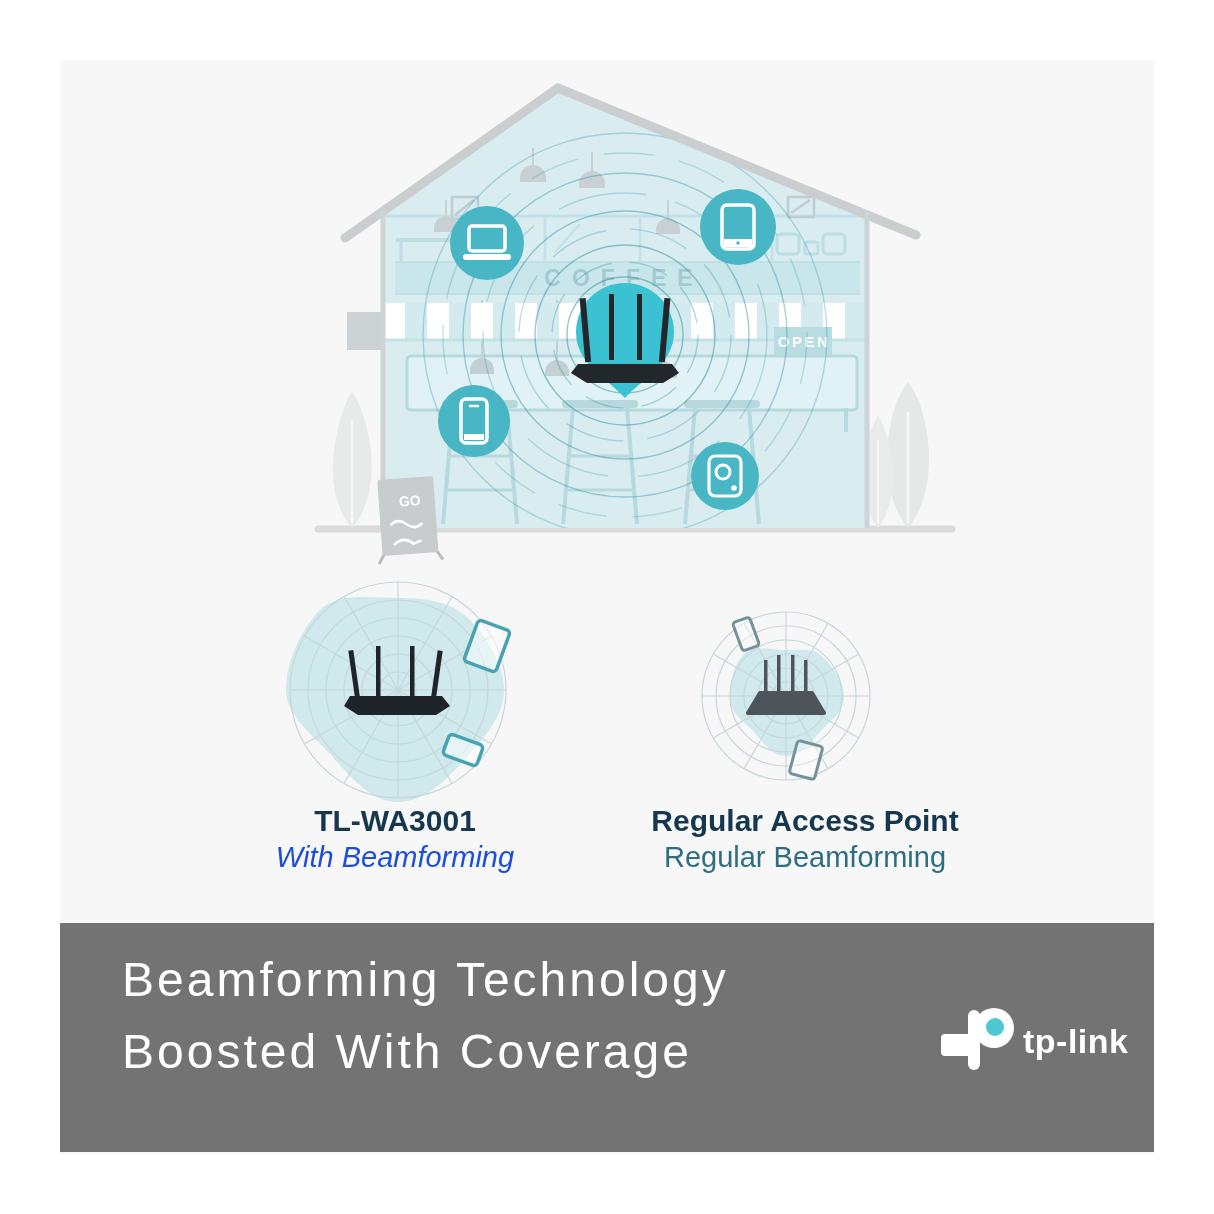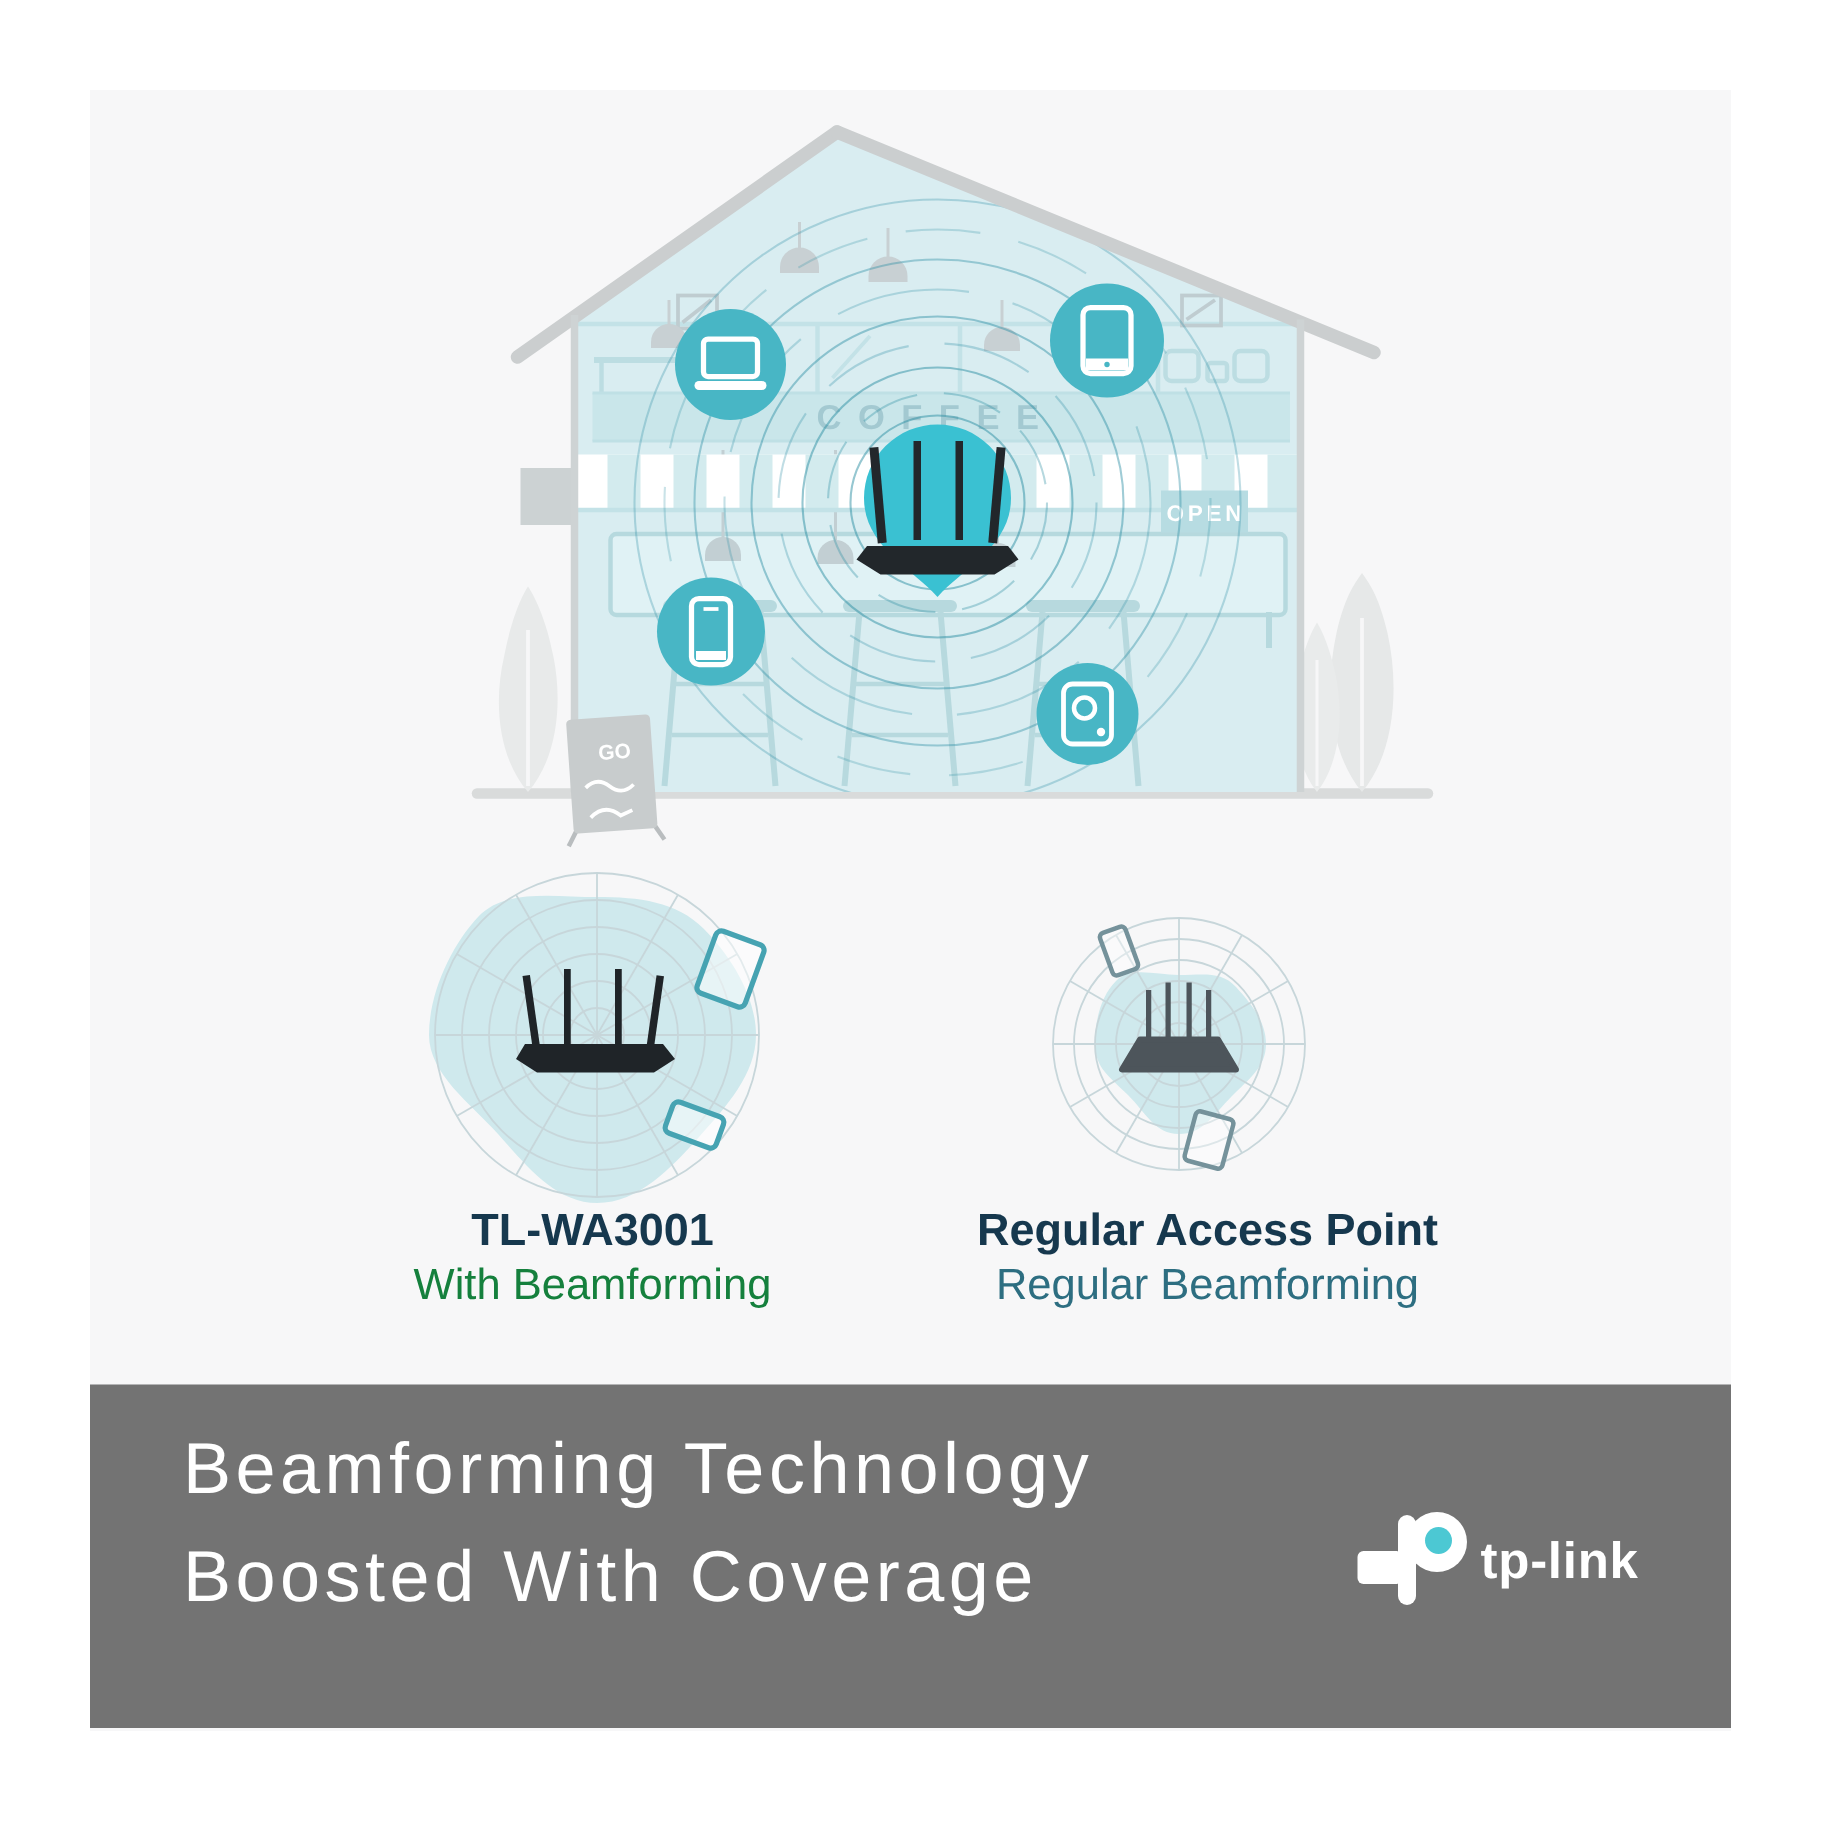--- a/index.html
+++ b/index.html
@@ -2,27 +2,27 @@
 <html><head>
 <meta charset="utf-8">
 <style>
   html,body{margin:0;padding:0;background:#ffffff;}
   #stage{position:relative;width:1214px;height:1214px;background:#ffffff;overflow:hidden;
          font-family:"Liberation Sans", sans-serif;}
   #card{position:absolute;left:60px;top:60px;width:1094px;height:1094px;background:#f7f7f8;}
   #art{position:absolute;left:0;top:0;width:1214px;height:1214px;}
   .label{position:absolute;text-align:center;color:#16384e;}
   #left-title {left:215px;top:804px;width:360px;font-size:30px;font-weight:bold;}
-  #left-sub   {left:215px;top:841px;width:360px;font-size:29px;color:#15803d;}
+  #left-sub   {left:215px;top:841px;width:360px;font-size:29px;color:#1d4ed8;font-style:italic;}
   #right-title{left:625px;top:804px;width:360px;font-size:30px;font-weight:bold;}
   #right-sub  {left:625px;top:841px;width:360px;font-size:29px;color:#2d6e81;}
   #banner{position:absolute;left:60px;top:923px;width:1094px;height:229px;background:#737373;}
   #headline{position:absolute;left:62px;top:21px;color:#ffffff;font-size:48px;
             line-height:72px;letter-spacing:3px;font-weight:400;white-space:nowrap;}
-  #brand{position:absolute;left:843px;top:82px;display:flex;align-items:flex-start;justify-content:space-between;}
+  #brand{position:absolute;left:879px;top:82px;display:flex;align-items:flex-start;justify-content:space-between;}
   #brand-text{color:#ffffff;font-size:34px;font-weight:bold;margin-left:6px;margin-top:17px;letter-spacing:.5px;}
 </style>
 </head>
 <body>
 
 <div id="stage">
   <div id="card"></div>
 
   <svg id="art" viewBox="0 0 1214 1214" xmlns="http://www.w3.org/2000/svg">
     <defs>

